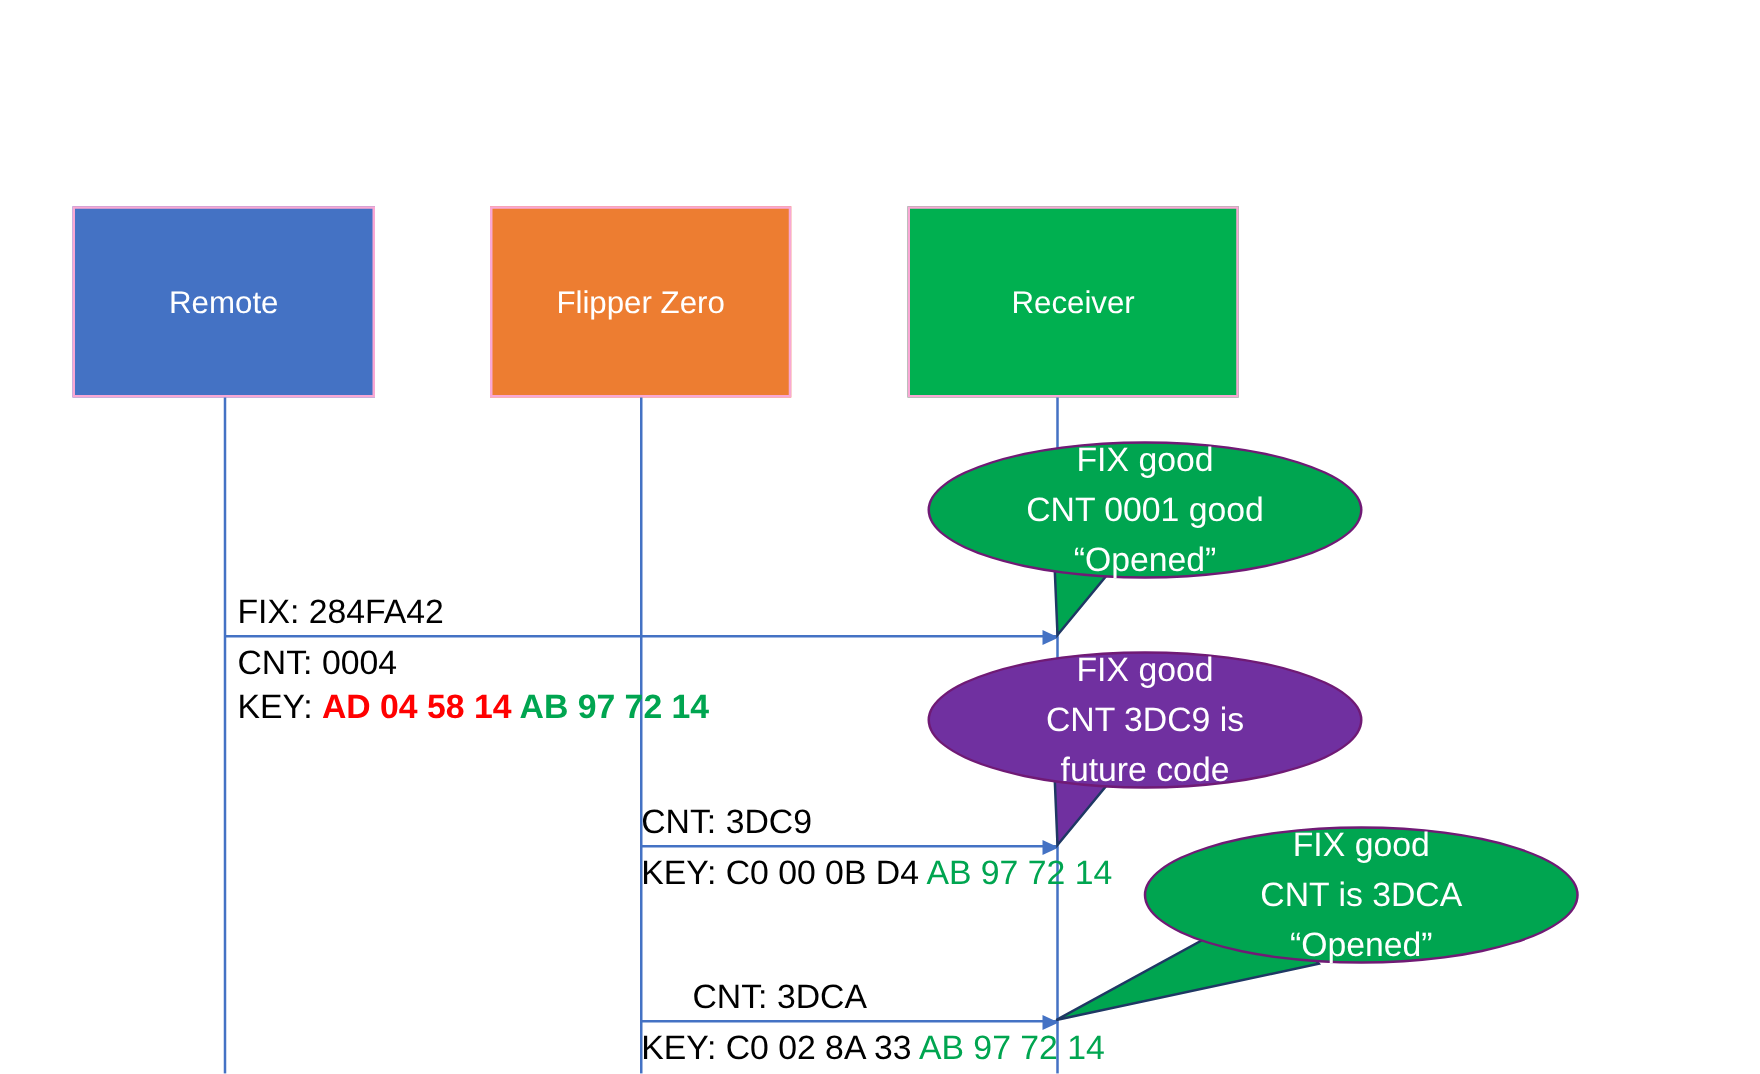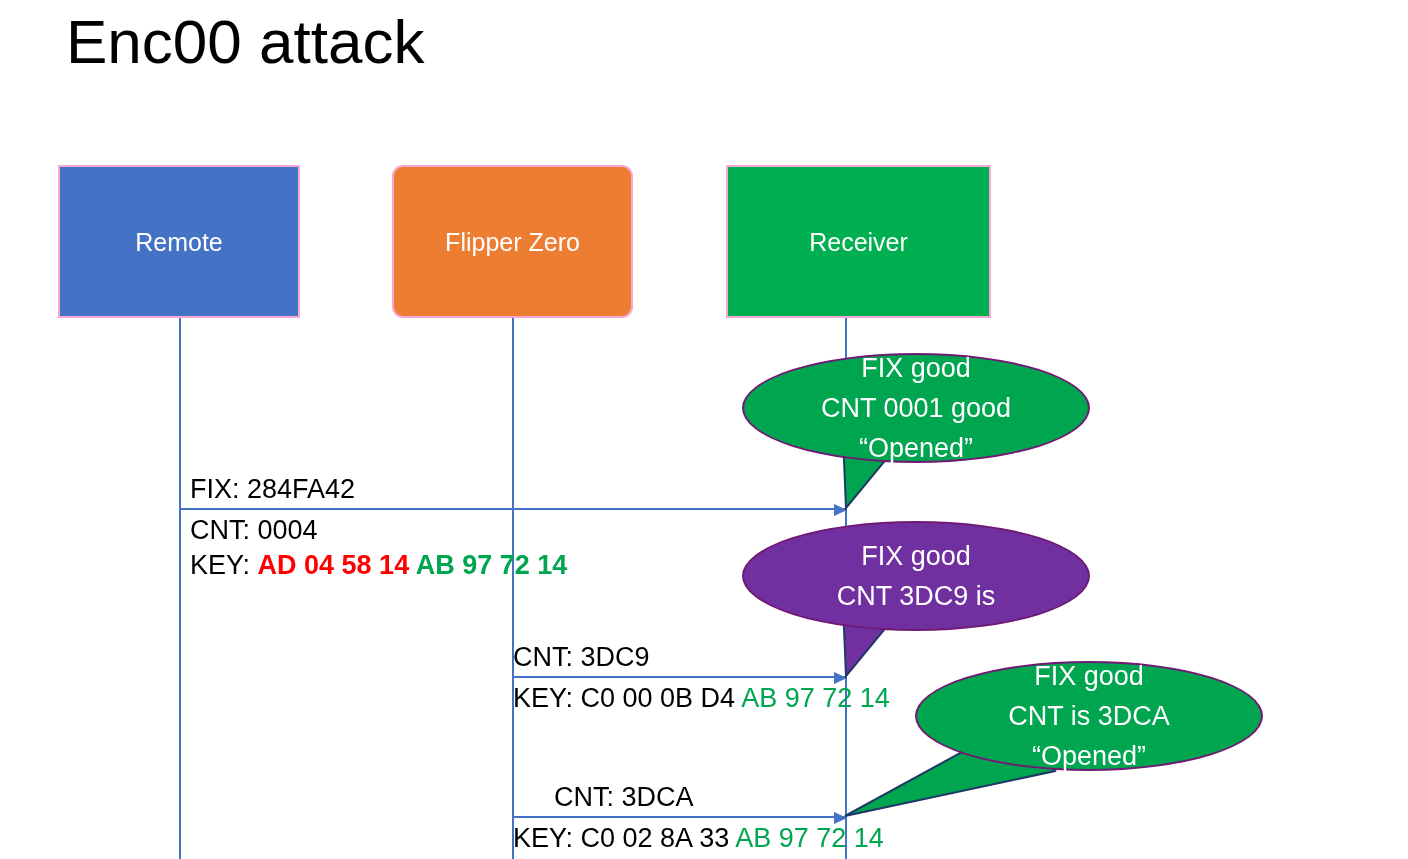--- a/index.html
+++ b/index.html
@@ -116,27 +116,26 @@
   .bubble-line {
     display: block;
     white-space: nowrap;
   }
 </style>
 </head>
 <body>
 
 <div id="slide">
 
-  <div id="slide-title">Enc00 attack</div>
 
   <div class="actor-box" style="left:58px; top:165px; width:242px; height:153px; background:#4472C4;">
     <span class="actor-label">Remote</span>
   </div>
 
-  <div class="actor-box" style="left:392px; top:165px; width:241px; height:153px; background:#ED7D31;border-radius:11px;">
+  <div class="actor-box" style="left:392px; top:165px; width:241px; height:153px; background:#ED7D31;">
     <span class="actor-label">Flipper Zero</span>
   </div>
 
   <div class="actor-box" style="left:726px; top:165px; width:265px; height:153px; background:#00B050;">
     <span class="actor-label">Receiver</span>
   </div>
 
   <div class="lifeline" style="left:179px; top:318px; height:541px;"></div>
 
   <div class="lifeline" style="left:512px; top:318px; height:541px;"></div>
@@ -182,20 +181,21 @@
     </div>
   </div>
 
   <div class="bubble" style="left:742px; top:521px; width:348px; height:110px;">
     <svg class="bubble-tail" width="348" height="170" viewBox="0 0 348 170" style="left:0; top:0;">
       <polygon points="100,60 170,75 104,155" fill="#7030A0" stroke="#1F3864" stroke-width="2"></polygon>
     </svg>
     <div class="bubble-body" style="background:#7030A0;">
       <span class="bubble-line">FIX good</span>
       <span class="bubble-line">CNT 3DC9 is</span>
+      <span class="bubble-line">future code</span>
     </div>
   </div>
 
   <div class="bubble" style="left:915px; top:661px; width:348px; height:110px;">
     <svg class="bubble-tail" width="348" height="170" viewBox="0 0 348 170" style="left:-105px; top:0;">
       <polygon points="205,62 245,110 35,155" fill="#00A550" stroke="#1F3864" stroke-width="2"></polygon>
     </svg>
     <div class="bubble-body" style="background:#00A550;">
       <span class="bubble-line">FIX good</span>
       <span class="bubble-line">CNT is 3DCA</span>

